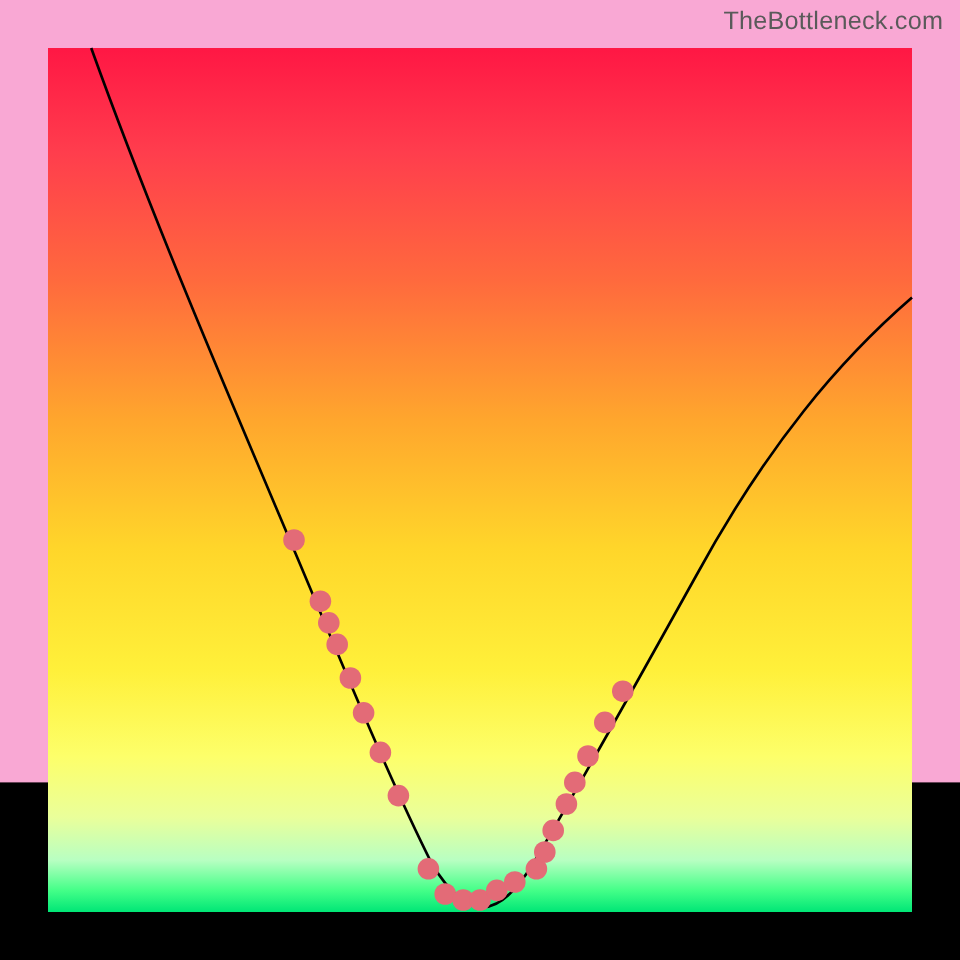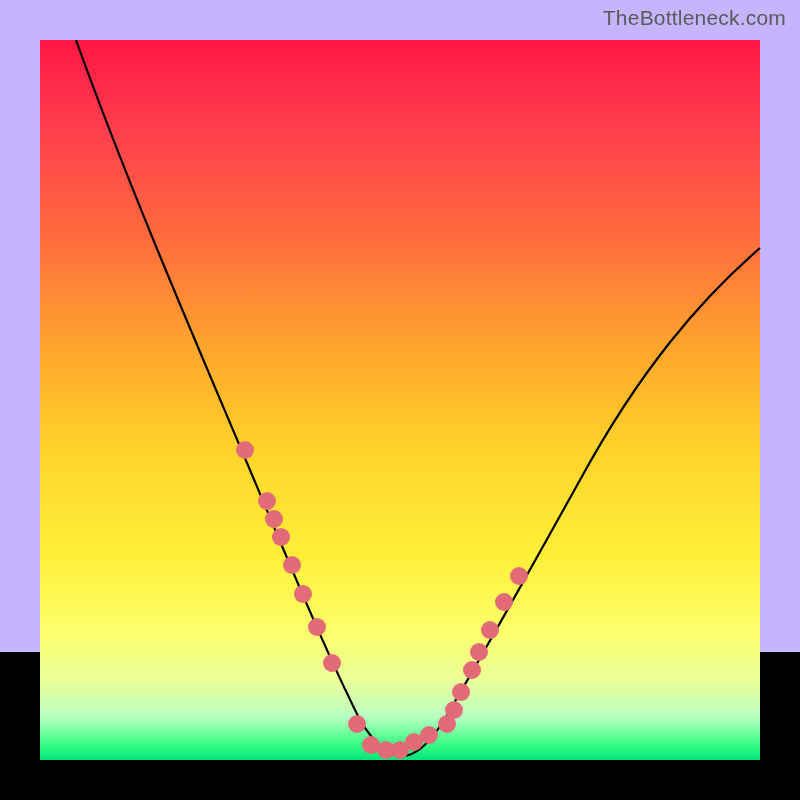--- a/index.html
+++ b/index.html
@@ -8,21 +8,21 @@
     width: 800px;
     height: 800px;
     overflow: hidden;
     background: #000;
     font-family: Arial, Helvetica, sans-serif;
   }
   .frame {
     position: relative;
     width: 800px;
     height: 652px;
-    background: #c4b5fd;
+    background: #f9a8d4;
   }
   .plot-area {
     position: absolute;
     left: 40px;
     top: 40px;
     width: 720px;
     height: 720px;
     background: linear-gradient(
       to bottom,
       #ff1744 0%,

